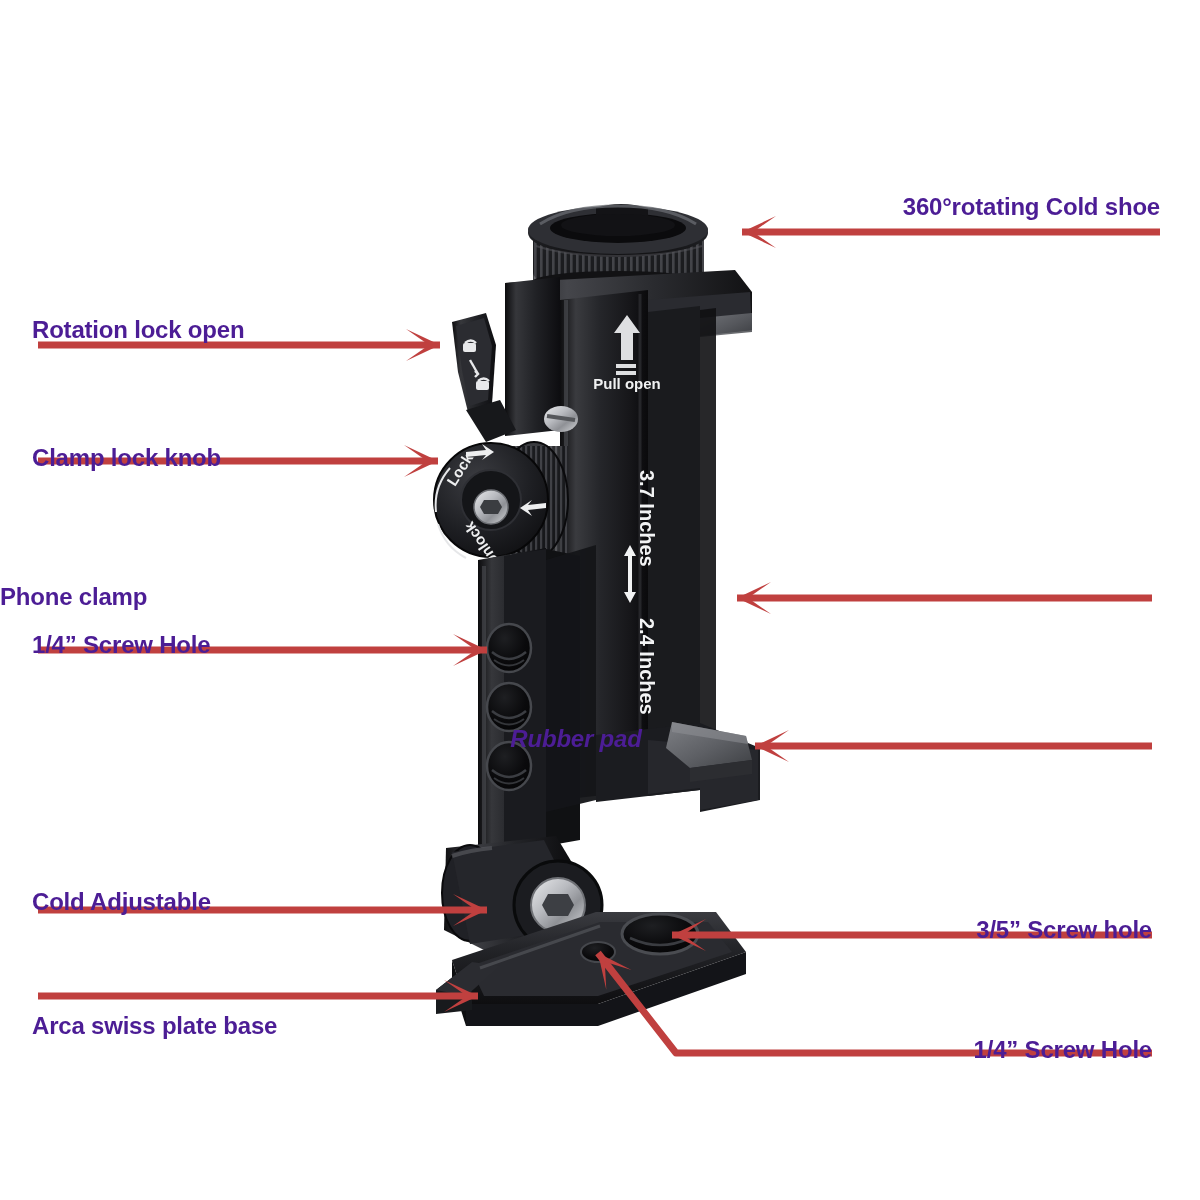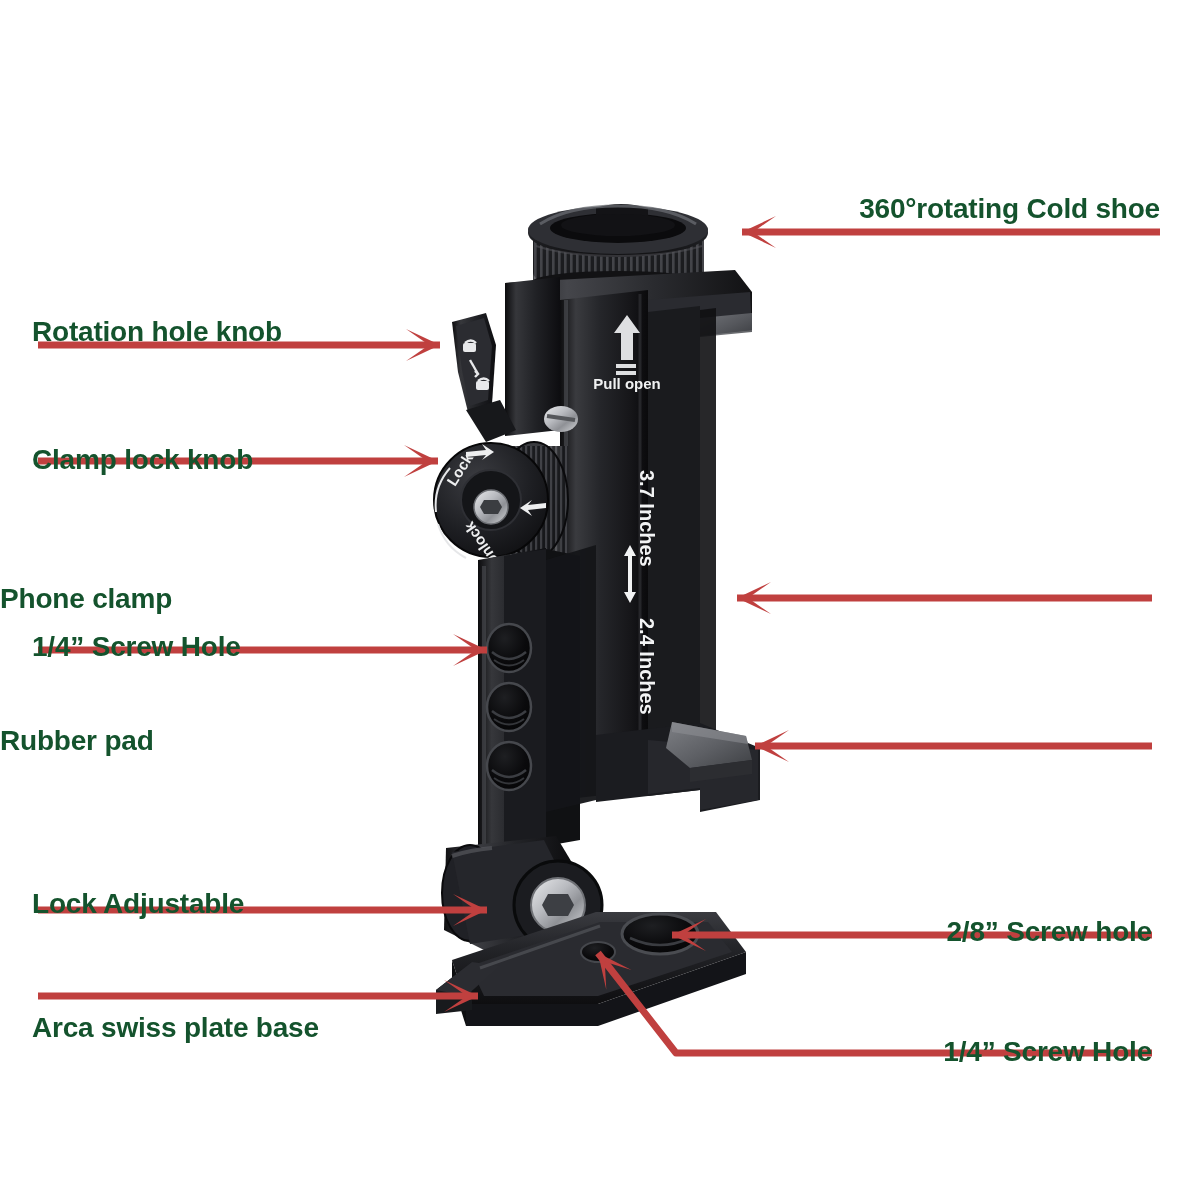--- a/index.html
+++ b/index.html
@@ -14,22 +14,22 @@
   #stage{
     position:relative;
     width:1200px;height:1200px;
     background:#ffffff;
     overflow:hidden;
   }
   
   .label{
     position:absolute;
     font-weight:bold;
-    color:#14532d;
-    font-size:28px;
+    color:#4c1d95;
+    font-size:24px;
     letter-spacing:-0.2px;
     white-space:nowrap;
     line-height:1;
   }
   .label.right-align{ text-align:right; }
 
   
   svg.overlay{
     position:absolute;left:0;top:0;
     width:1200px;height:1200px;
@@ -329,24 +329,24 @@
         <path d="M 478,996 L 444,980 L 467,996 L 444,1012 Z" fill="#c0403f"></path>
       </g>
       <g>
         <path d="M 1152 1053 L 676 1053 L 598 953" stroke="#c0403f" stroke-width="7" fill="none" stroke-linejoin="round"></path>
         <path d="M 598,953 L 606.2950442593071,989.6495871837069 L 604.7653497856327,961.6735253661957 L 631.5271180518764,969.9685696255028 Z" fill="#c0403f"></path>
       </g>
     </svg>
 
   <div id="labels">
       <div class="label right-align" style="top: 195px; left: 0px; width: 1160px; text-align: right;">360°rotating Cold shoe</div>
-      <div class="label" style="top: 318px; left: 32px;">Rotation hole knob</div>
+      <div class="label" style="top: 318px; left: 32px;">Rotation lock open</div>
       <div class="label" style="top: 446px; left: 32px;">Clamp lock knob</div>
       <div class="label right-align" style="top: 585px; left: 0px; width: 1152px; text-align: left;">Phone clamp</div>
       <div class="label" style="top: 633px; left: 32px;">1/4”  Screw Hole</div>
-      <div class="label right-align" style="top: 727px; left: 0px; width: 1152px; text-align: left;">Rubber pad</div>
-      <div class="label" style="top: 890px; left: 32px;">Lock Adjustable</div>
-      <div class="label right-align" style="top: 918px; left: 0px; width: 1152px; text-align: right;">2/8”  Screw hole</div>
+      <div class="label right-align" style="top: 727px; left: 0px; width: 1152px; text-align: center; font-style: italic;">Rubber pad</div>
+      <div class="label" style="top: 890px; left: 32px;">Cold Adjustable</div>
+      <div class="label right-align" style="top: 918px; left: 0px; width: 1152px; text-align: right;">3/5”  Screw hole</div>
       <div class="label" style="top: 978px; left: 32px; margin-top: 36px;">Arca swiss plate base</div>
       <div class="label right-align" style="top: 1038px; left: 0px; width: 1152px; text-align: right;">1/4”  Screw Hole</div>
     </div>
 
 </div>
 
 </body></html>

